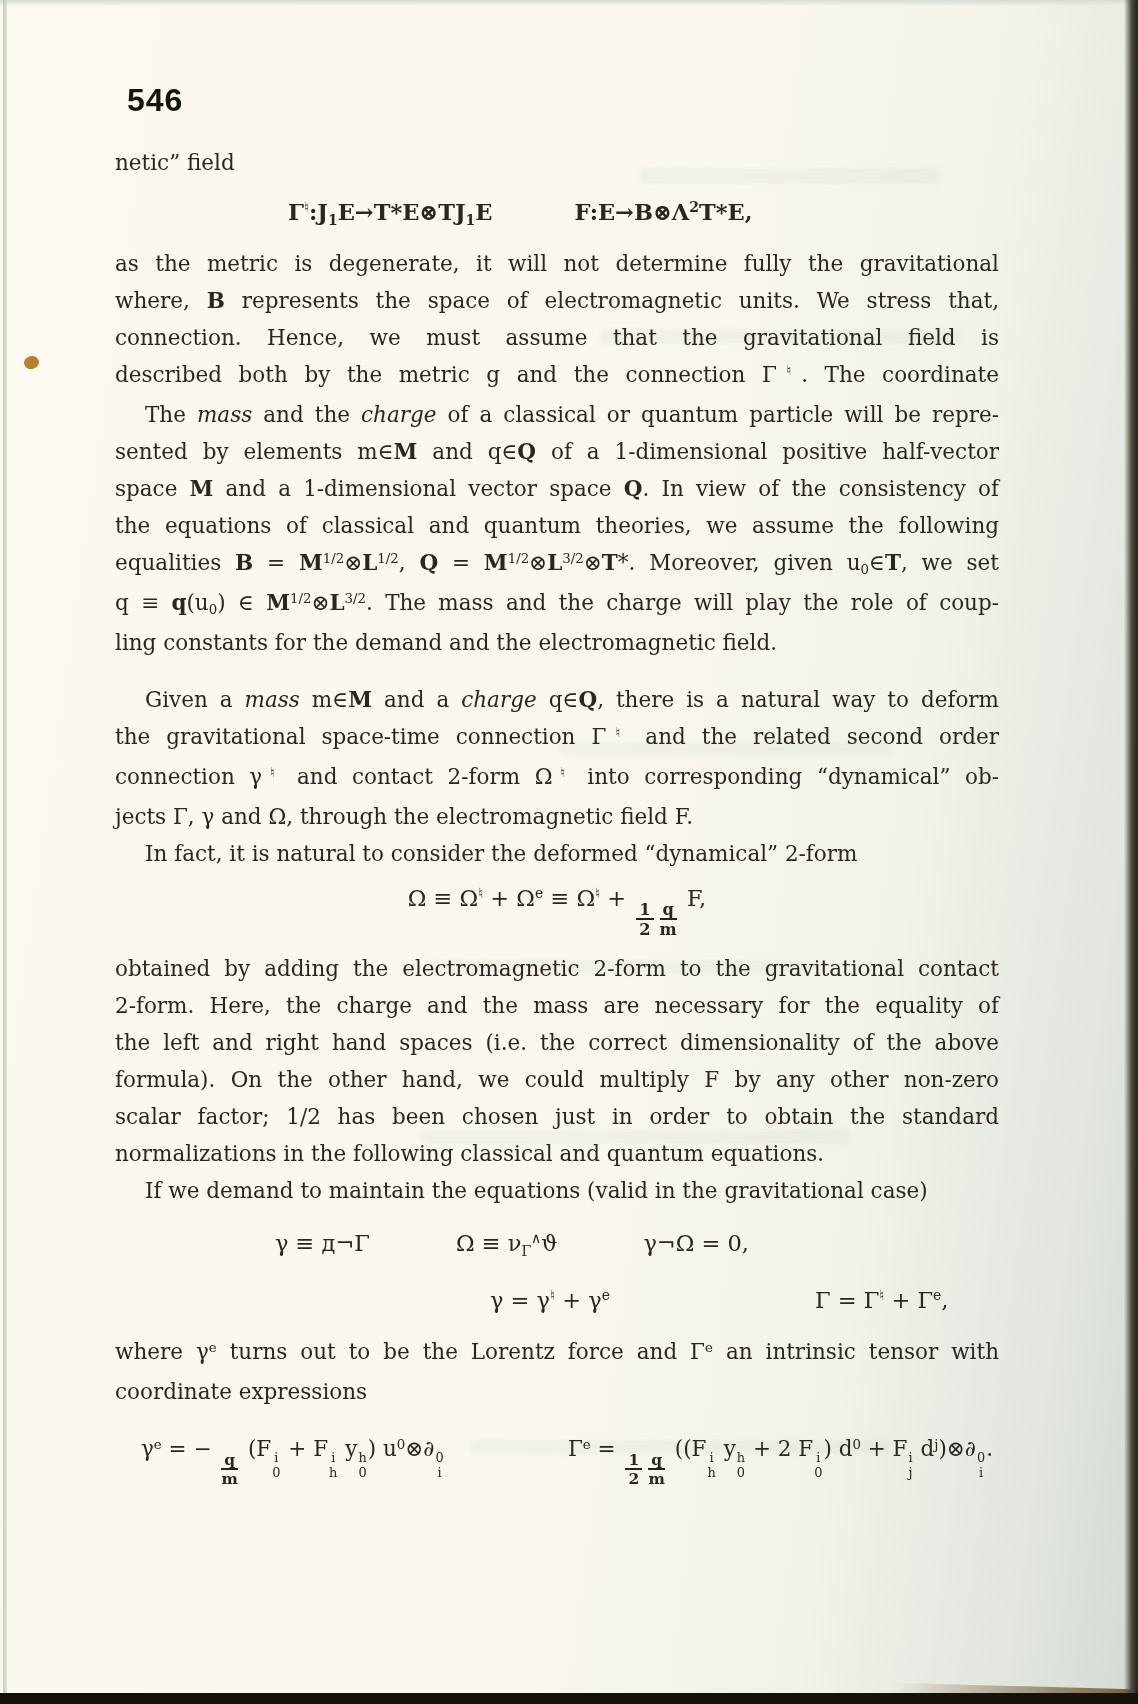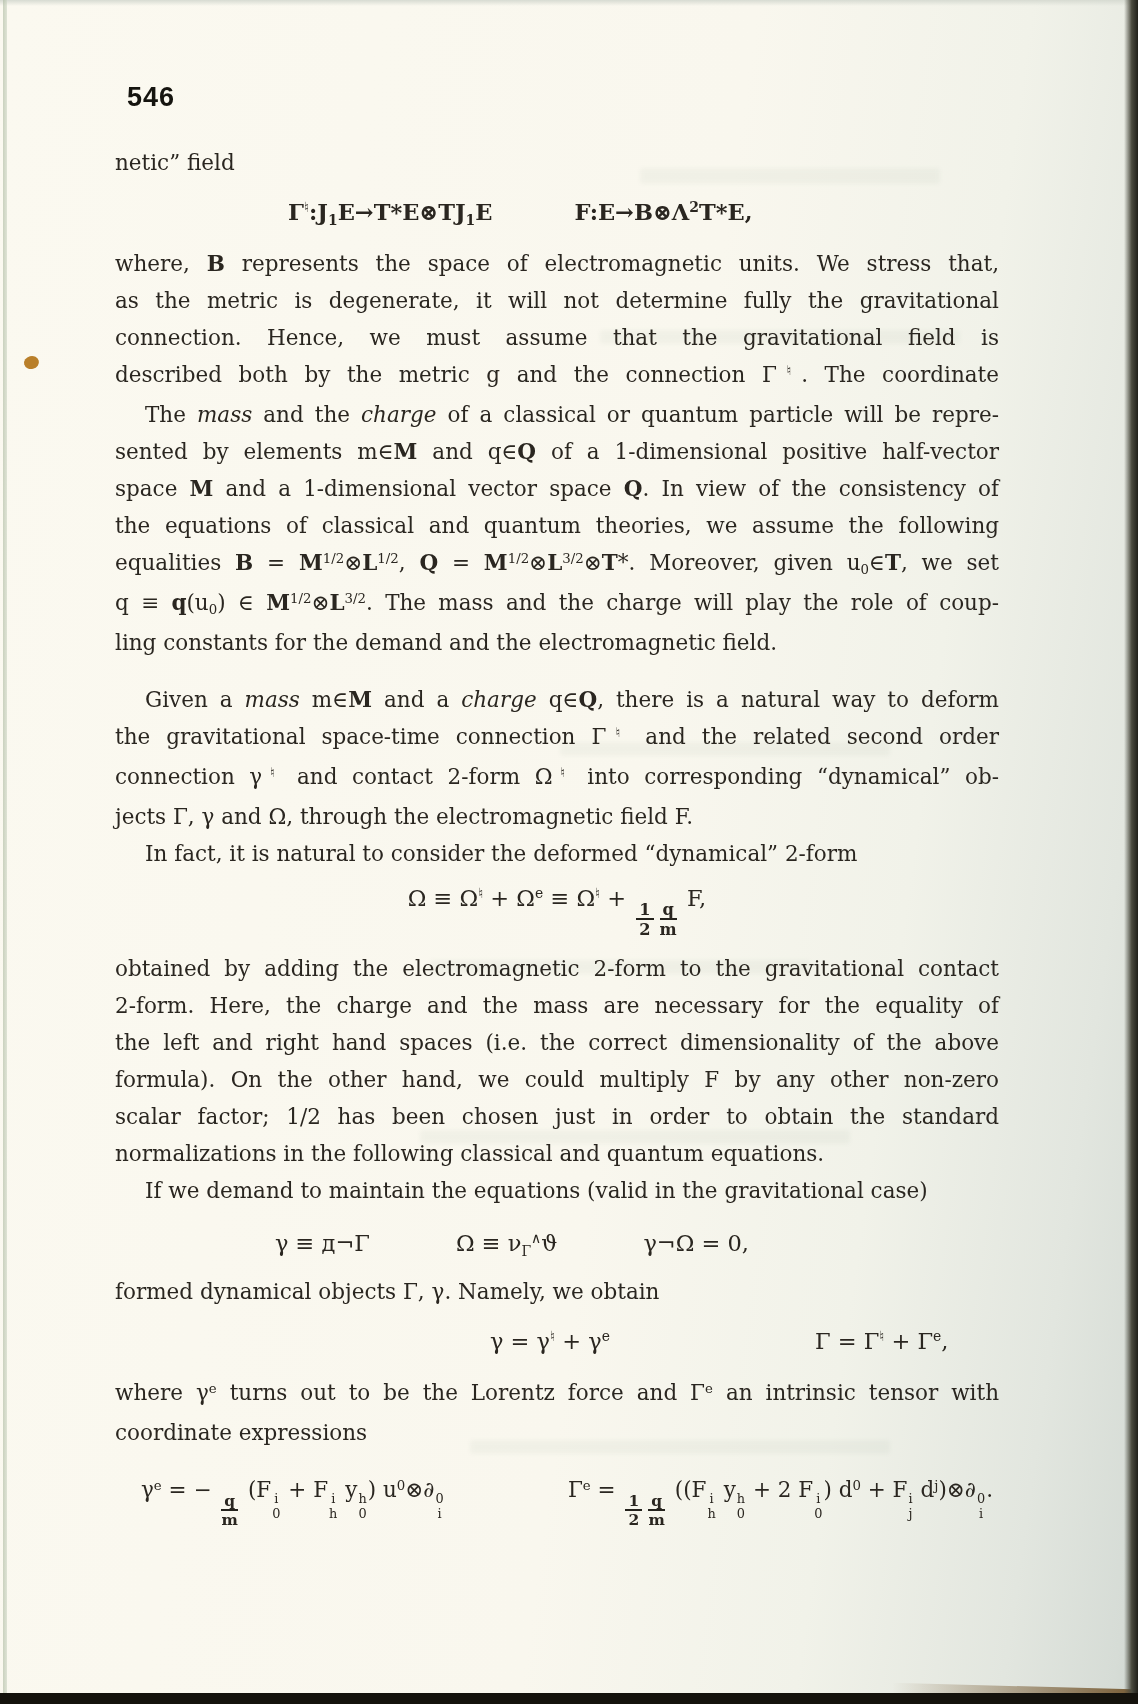--- a/index.html
+++ b/index.html
@@ -11,21 +11,21 @@
   .edge-top{position:absolute;top:0;left:0;right:0;height:6px;background:linear-gradient(#d7dbd2,rgba(255,255,255,0));}
   .edge-left{position:absolute;top:0;left:3px;width:4px;height:100%;background:linear-gradient(90deg,#a9b79d,#ccd5c3);opacity:.6;}
   .edge-right{position:absolute;top:0;right:0;width:14px;height:100%;background:linear-gradient(90deg,rgba(40,40,30,0),#4a4a3e 55%,#20201a);}
   .edge-bottom{position:absolute;bottom:0;left:0;right:0;height:11px;background:#14120c;}
   .corner-smudge{position:absolute;right:6px;bottom:8px;width:240px;height:10px;
     background:linear-gradient(to left,#6b4a1e,rgba(107,74,30,0));transform:rotate(1.6deg);opacity:.85;}
   .inkdot{position:absolute;left:24px;top:356px;width:15px;height:13px;background:#b97f2a;border-radius:50%;transform:rotate(-14deg);}
   .ghost{position:absolute;background:#6f8a72;opacity:.055;filter:blur(2px);border-radius:3px;}
 
   .pageno{position:absolute;left:127px;top:82px;font-family:"Liberation Sans","DejaVu Sans",sans-serif;
-    font-weight:bold;font-size:27px;letter-spacing:1px;color:#15140f;}
+    font-weight:bold;font-size:32px;letter-spacing:1px;color:#15140f;}
 
   .doc{position:absolute;left:115px;top:144px;width:884px;font-size:21.5px;}
   .para{margin:0;}
   .line{line-height:37px;text-align:justify;text-align-last:justify;text-justify:inter-word;}
   .line.last{text-align-last:left;}
   .line.indent{text-indent:30px;}
 
   .formula{display:flex;align-items:center;min-height:46px;font-size:22.5px;justify-content:center;}
   .fitem{white-space:nowrap;}
   .f1{justify-content:flex-start;padding-left:173px;gap:82px;font-weight:bold;}
@@ -59,22 +59,22 @@
   <div class="pageno">546</div>
   <div class="doc" id="doc">
       <div class="para">
         <div class="line last">netic” field</div>
       </div>
       <div class="formula f1" style="margin-top: 8px;">
         <span class="fitem">Γ<span class="sup">♮</span>:<span class="bb">J</span><span class="sub">1</span><span class="bb">E</span>→T*<span class="bb">E</span>⊗T<span class="bb">J</span><span class="sub">1</span><span class="bb">E</span></span>
         <span class="fitem">F:<span class="bb">E</span>→<span class="bb">B</span>⊗Λ<span class="sup">2</span>T*<span class="bb">E</span>,</span>
       </div>
       <div class="para" style="margin-top: 10px;">
+        <div class="line">as the metric is degenerate, it will not determine fully the gravitational</div>
         <div class="line">where, <span class="bb">B</span> represents the space of electromagnetic units. We stress that,</div>
-        <div class="line">as the metric is degenerate, it will not determine fully the gravitational</div>
         <div class="line">connection. Hence, we must assume that the gravitational field is</div>
         <div class="line">described both by the metric g and the connection Γ<span class="sup">♮</span>. The coordinate</div>
       </div>
       <div class="para">
         <div class="line indent">The <span class="it">mass</span> and the <span class="it">charge</span> of a classical or quantum particle will be repre-</div>
         <div class="line">sented by elements m∈<span class="bb">M</span> and q∈<span class="bb">Q</span> of a 1-dimensional positive half-vector</div>
         <div class="line">space <span class="bb">M</span> and a 1-dimensional vector space <span class="bb">Q</span>. In view of the consistency of</div>
         <div class="line">the equations of classical and quantum theories, we assume the following</div>
         <div class="line">equalities <span class="bb">B</span> = <span class="bb">M</span><span class="sup">1/2</span>⊗<span class="bb">L</span><span class="sup">1/2</span>, <span class="bb">Q</span> = <span class="bb">M</span><span class="sup">1/2</span>⊗<span class="bb">L</span><span class="sup">3/2</span>⊗<span class="bb">T</span>*. Moreover, given u<span class="sub">0</span>∈<span class="bb">T</span>, we set</div>
         <div class="line">q ≡ <span class="bb">q</span>(u<span class="sub">0</span>) ∈ <span class="bb">M</span><span class="sup">1/2</span>⊗<span class="bb">L</span><span class="sup">3/2</span>. The mass and the charge will play the role of coup-</div>
@@ -108,21 +108,20 @@
       </div>
       <div class="para">
         <div class="line last indent">If we demand to maintain the equations (valid in the gravitational case)</div>
       </div>
       <div class="formula f3" style="margin-top: 8px;">
         <span class="fitem">γ ≡ д¬Γ</span>
         <span class="fitem">Ω ≡ ν<span class="sub">Γ</span><span class="sup">∧</span>ϑ</span>
         <span class="fitem">γ¬Ω = 0,</span>
       </div>
       <div class="para" style="margin-top: 4px;">
-        <div class="line last">formed dynamical objects  Γ, γ. Namely, we obtain</div>
       </div>
       <div class="formula f4" style="margin-top: 6px;">
         <span class="fitem">γ = γ<span class="sup">♮</span> + γ<span class="sup">e</span></span>
         <span class="fitem">Γ = Γ<span class="sup">♮</span> + Γ<span class="sup">e</span>,</span>
       </div>
       <div class="para" style="margin-top: 8px;">
         <div class="line">where γ<span class="sup">e</span> turns out to be the Lorentz force and Γ<span class="sup">e</span> an intrinsic tensor with</div>
         <div class="line last">coordinate expressions</div>
       </div>
       <div class="formula f5" style="margin-top: 12px;">

